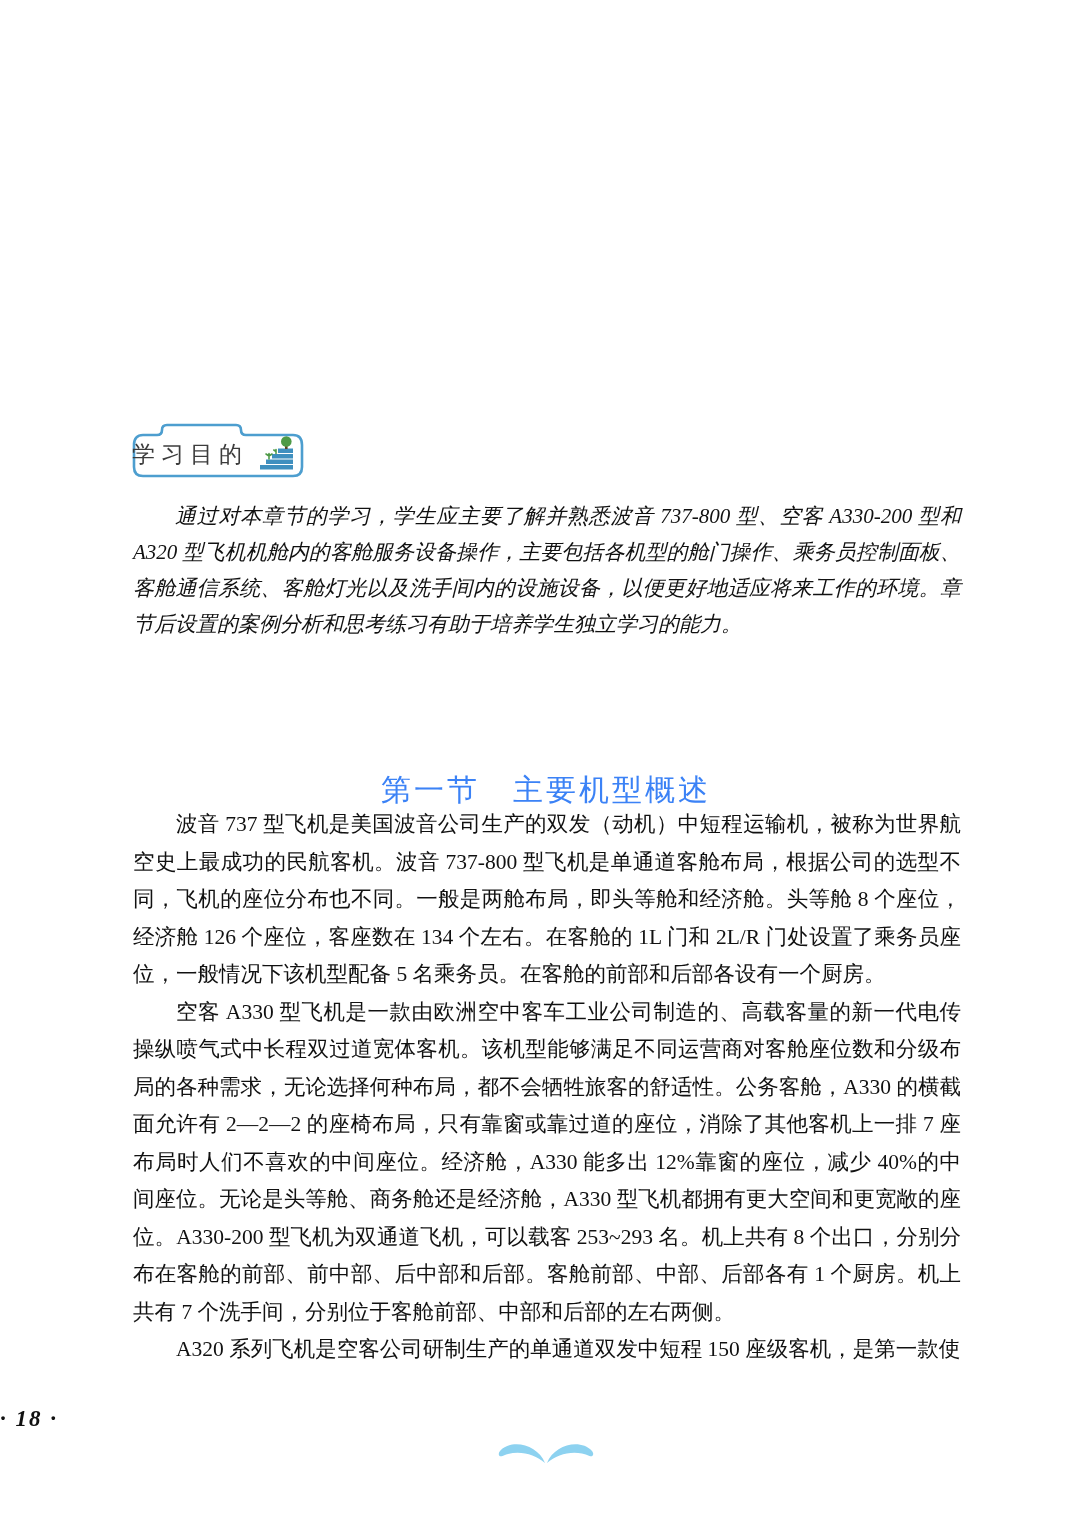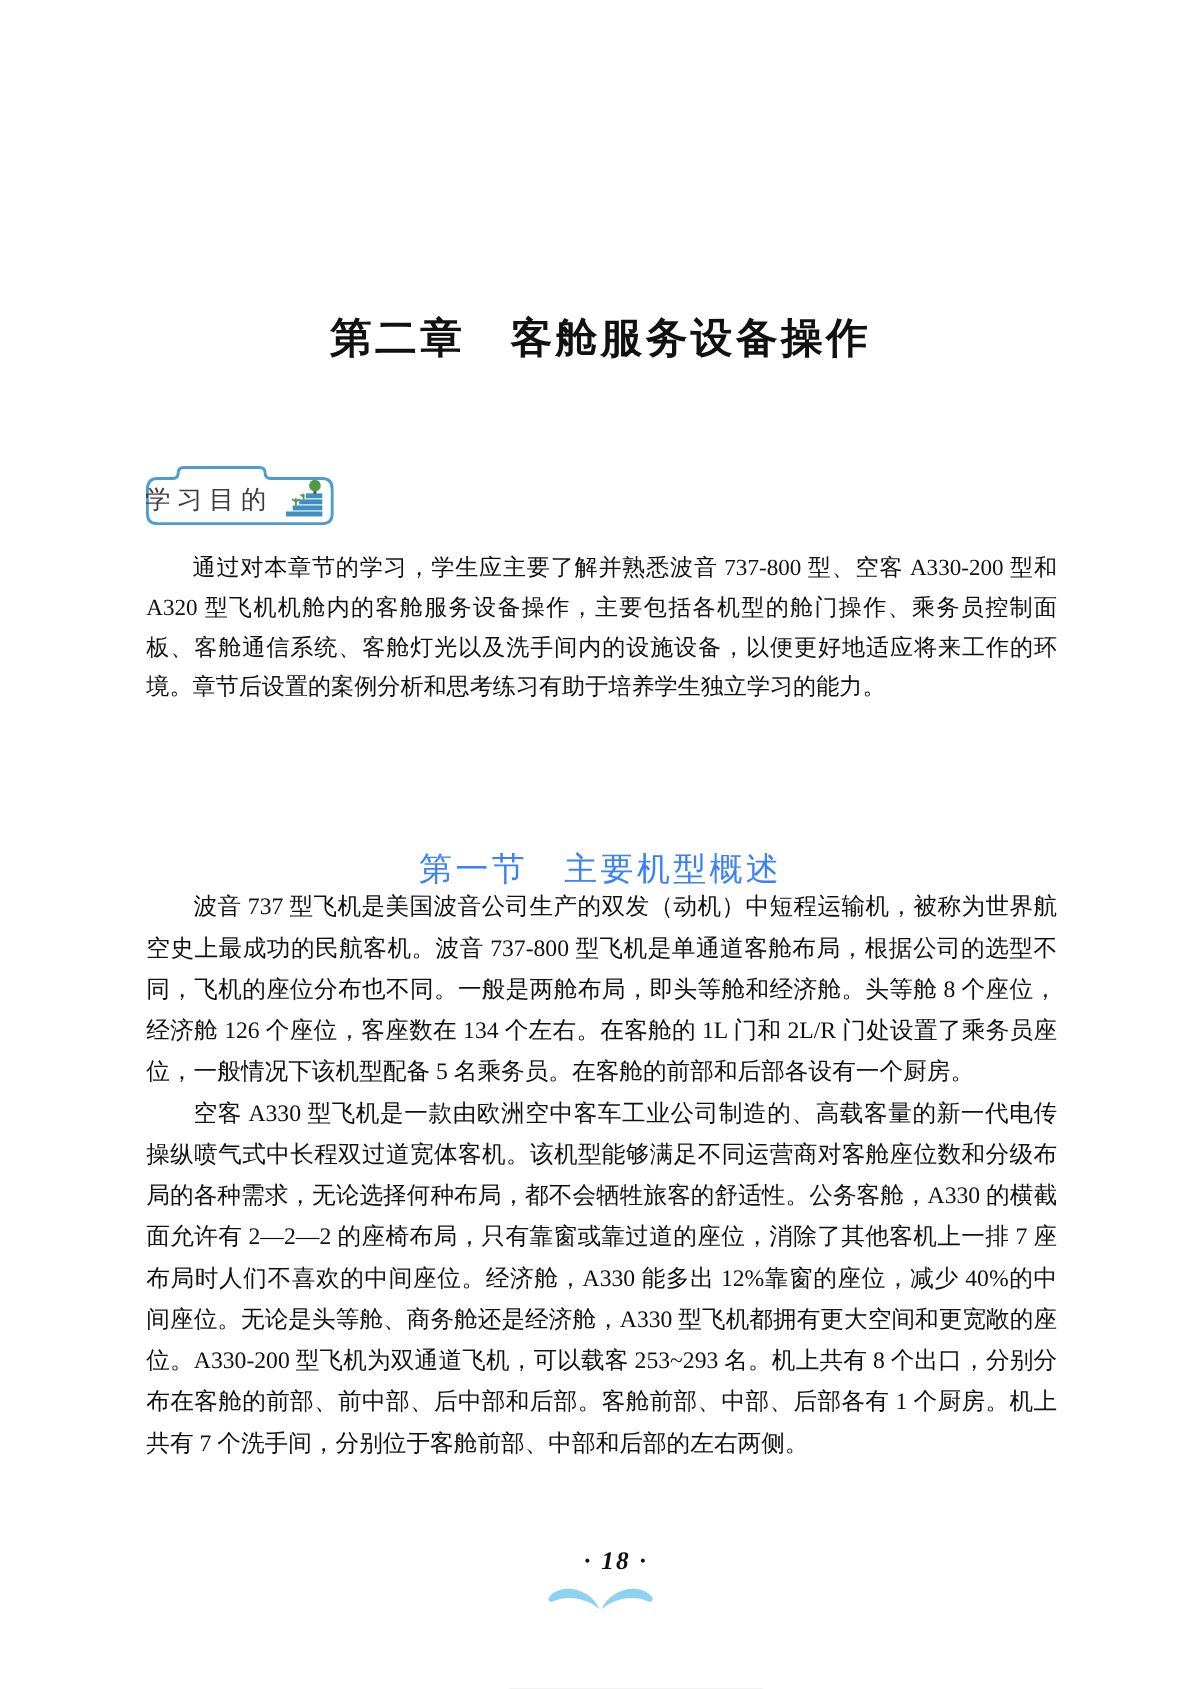--- a/index.html
+++ b/index.html
@@ -39,55 +39,54 @@
     font-size:23px;line-height:23px;letter-spacing:6px;
     color:var(--badge-label);
     white-space:nowrap;
   }
   .badge-icon{position:absolute;right:9px;top:13px;width:37px;height:35px;}
   .objectives{
     position:absolute;left:133px;top:498px;width:828px;
     margin:0;
     font-size:21px;line-height:36px;
     text-align:justify;text-indent:2em;
+    font-style:italic;
     font-family:"Liberation Serif","DejaVu Serif",serif;
   }
   .section-title{
     position:absolute;top:770px;left:0;width:100%;
     margin:0;text-align:center;
     font-family:"Liberation Sans","DejaVu Sans",sans-serif;
     font-weight:400;font-size:30px;letter-spacing:3px;
     color:#3b82f6;
   }
   .body-text{
     position:absolute;left:133px;top:806px;width:828px;
     font-size:21.5px;line-height:37.5px;
     text-align:justify;
   }
   .body-text p{margin:0;text-indent:2em;}
   .page-number{
     position:absolute;top:1406px;left:0;width:100%;
-    text-align:center;
+    text-align:left;
     font-size:23px;font-weight:700;font-style:italic;
     letter-spacing:2px;
-    padding-left:28px;
   }
   .swoosh{position:absolute;left:497px;top:1438px;width:98px;height:26px;}
   .swoosh path{fill:var(--swoosh);}
   .icon-steps{fill:var(--icon-steps);}
   .icon-tree{fill:var(--icon-tree);}
   .icon-trunk{fill:var(--icon-trunk);}
   .icon-sprout{stroke:var(--icon-tree);stroke-width:1.6;fill:none;stroke-linecap:round;}
 </style>
 </head>
 <body>
 
 <div class="page">
 
-  <h1 class="chapter-title">第二章　客舱服务设备操作</h1>
 
   <div class="badge">
     <svg class="badge-outline" viewBox="0 0 172 55" preserveAspectRatio="none">
       <path d="M 25 12
                L 11 12 Q 2 12 2 22
                L 2 44 Q 2 53 11 53
                L 161 53 Q 170 53 170 44
                L 170 22 Q 170 12 161 12
                L 114 12 Q 109 12 109 7 Q 109 2 104 2
                L 35 2 Q 30 2 30 7 Q 30 12 25 12 Z"></path>
@@ -105,20 +104,21 @@
     </svg>
   </div>
 
   <p class="objectives">通过对本章节的学习，学生应主要了解并熟悉波音 737-800 型、空客 A330-200 型和 A320 型飞机机舱内的客舱服务设备操作，主要包括各机型的舱门操作、乘务员控制面板、客舱通信系统、客舱灯光以及洗手间内的设施设备，以便更好地适应将来工作的环境。章节后设置的案例分析和思考练习有助于培养学生独立学习的能力。</p>
 
   <h2 class="section-title">第一节　主要机型概述</h2>
 
   <div class="body-text">
     <p>波音 737 型飞机是美国波音公司生产的双发（动机）中短程运输机，被称为世界航空史上最成功的民航客机。波音 737-800 型飞机是单通道客舱布局，根据公司的选型不同，飞机的座位分布也不同。一般是两舱布局，即头等舱和经济舱。头等舱 8 个座位，经济舱 126 个座位，客座数在 134 个左右。在客舱的 1L 门和 2L/R 门处设置了乘务员座位，一般情况下该机型配备 5 名乘务员。在客舱的前部和后部各设有一个厨房。</p>
     <p>空客 A330 型飞机是一款由欧洲空中客车工业公司制造的、高载客量的新一代电传操纵喷气式中长程双过道宽体客机。该机型能够满足不同运营商对客舱座位数和分级布局的各种需求，无论选择何种布局，都不会牺牲旅客的舒适性。公务客舱，A330 的横截面允许有 2—2—2 的座椅布局，只有靠窗或靠过道的座位，消除了其他客机上一排 7 座布局时人们不喜欢的中间座位。经济舱，A330 能多出 12%靠窗的座位，减少 40%的中间座位。无论是头等舱、商务舱还是经济舱，A330 型飞机都拥有更大空间和更宽敞的座位。A330-200 型飞机为双通道飞机，可以载客 253~293 名。机上共有 8 个出口，分别分布在客舱的前部、前中部、后中部和后部。客舱前部、中部、后部各有 1 个厨房。机上共有 7 个洗手间，分别位于客舱前部、中部和后部的左右两侧。</p>
+    <p>A320 系列飞机是空客公司研制生产的单通道双发中短程 150 座级客机，是第一款使</p>
   </div>
 
   <div class="page-number">· 18 ·</div>
 
   <svg class="swoosh" viewBox="0 0 98 26">
     <path d="M48 25 C41 7 15 0 3 13 C0.5 16 2 19.5 5.5 18 C20 11.5 37 15.5 48 25 Z"></path>
     <path d="M50 25 C57 7 83 0 95 13 C97.5 16 96 19.5 92.5 18 C78 11.5 61 15.5 50 25 Z"></path>
   </svg>
 
 </div>

